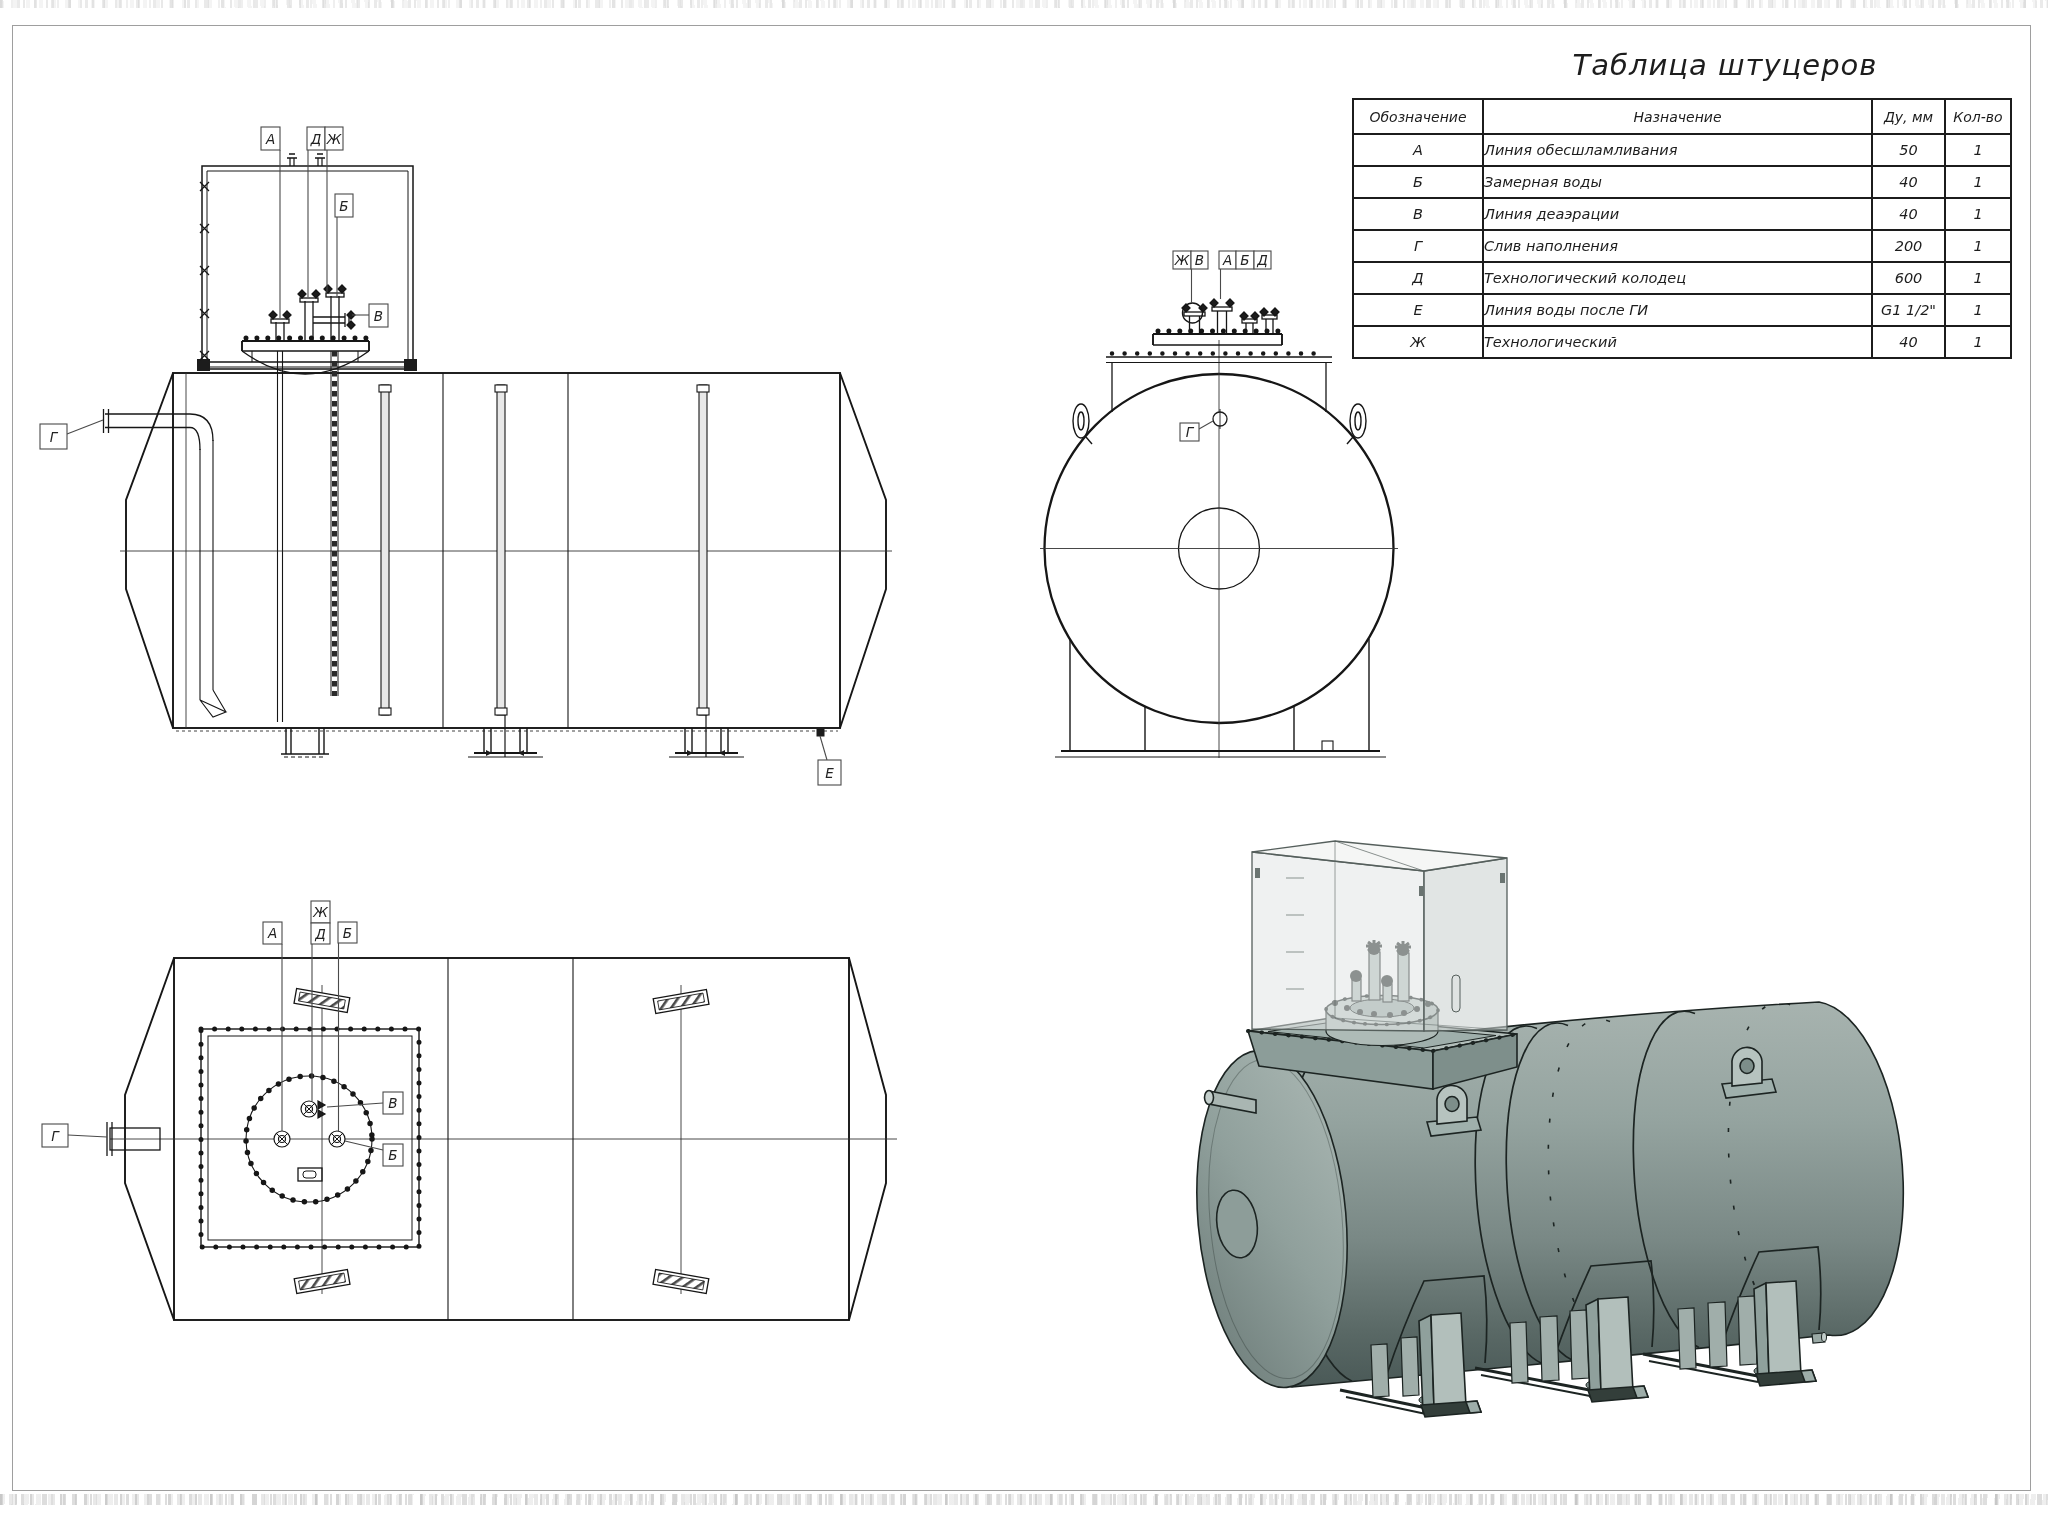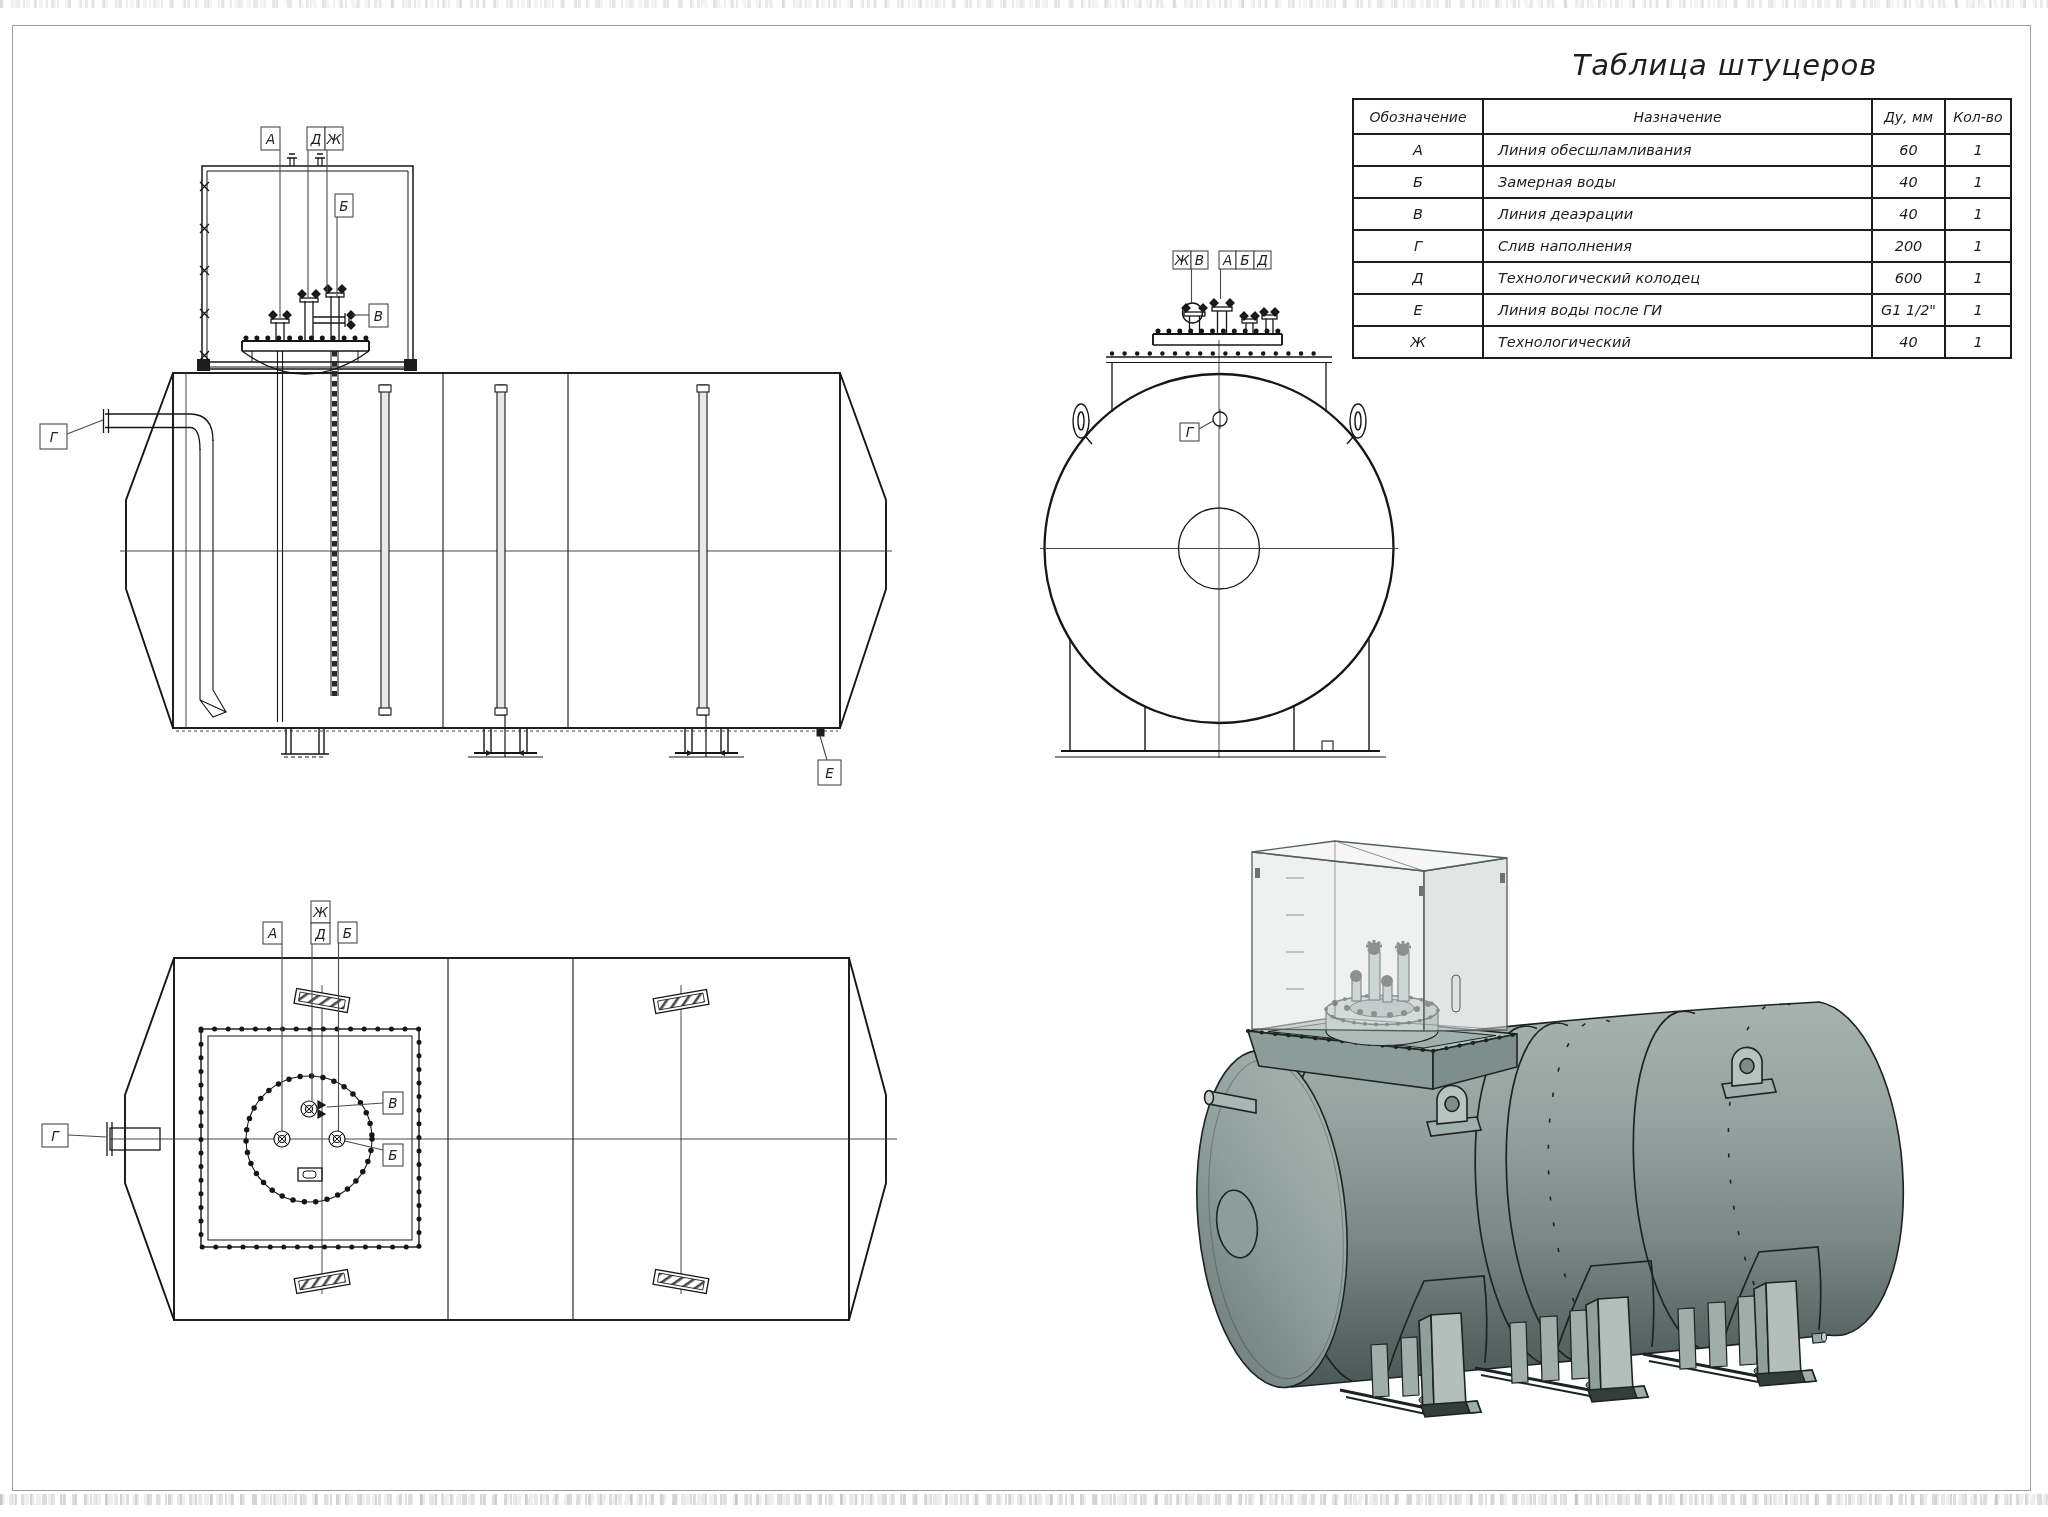--- a/index.html
+++ b/index.html
@@ -17,21 +17,21 @@
        repeating-linear-gradient(93deg, rgba(185,185,185,.35) 0 5px, rgba(255,255,255,0) 5px 12px);}
   .frame{position:absolute;left:12px;top:25px;width:2019px;height:1466px;border:1.5px solid #9e9e9e;box-sizing:border-box;}
   .gost{font-style:italic;color:#1d1d1d;}
   .table-title{position:absolute;left:1480px;top:48px;width:490px;text-align:center;
      font-size:29px;letter-spacing:1px;font-weight:500;}
   table.nozzle-table{position:absolute;left:1352px;top:98px;border-collapse:collapse;table-layout:fixed;
      font-size:14.5px;}
   table.nozzle-table th, table.nozzle-table td{border:2px solid #1c1c1c;padding:0;overflow:hidden;white-space:nowrap;
      font-weight:normal;text-align:center;height:30px;margin-left:45px;}
   table.nozzle-table th{height:33px;font-size:14px;}
-  table.nozzle-table td.purp{text-align:left;padding-left:14px;}
+  table.nozzle-table td.purp{text-align:left;}
   .c0{width:130px}.c1{width:389px}.c2{width:73px}.c3{width:66px}
   svg.drawing{position:absolute;left:0;top:0;}
   svg text{font-family:"DejaVu Sans",sans-serif;font-style:italic;fill:#222;}
   .flag-t{font-size:13.5px;}
 </style>
 </head>
 <body>
 
 <div class="page">
   <div class="noise-top"></div>
@@ -52,21 +52,21 @@
         <th>Обозначение</th>
         <th>Назначение</th>
         <th>Ду, мм</th>
         <th>Кол-во</th>
       </tr>
     </thead>
     <tbody>
       <tr>
         <td>А</td>
         <td class="purp">Линия обесшламливания</td>
-        <td>60</td>
+        <td>50</td>
         <td>1</td>
       </tr>
       <tr>
         <td>Б</td>
         <td class="purp">Замерная воды</td>
         <td>40</td>
         <td>1</td>
       </tr>
       <tr>
         <td>В</td>

